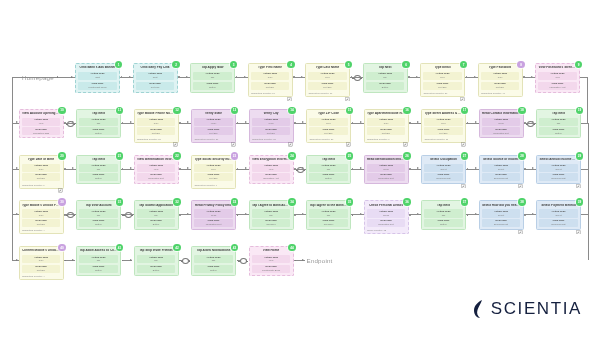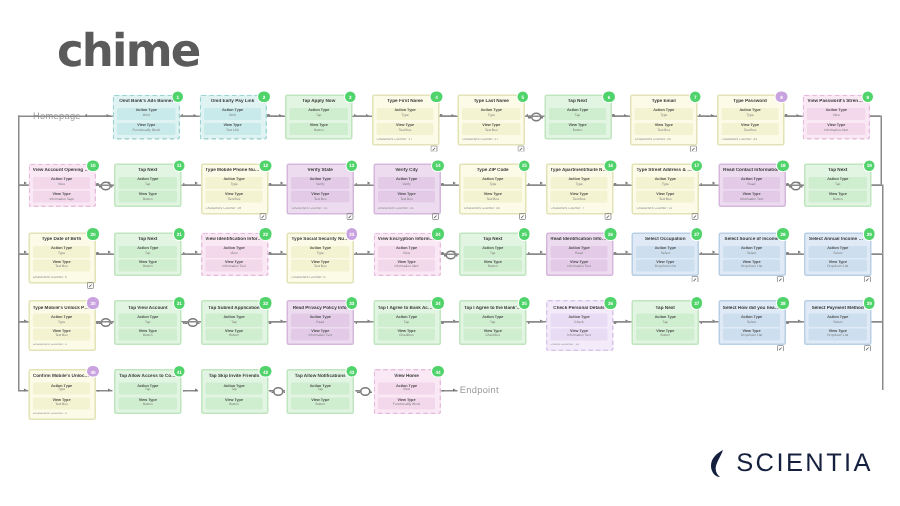--- a/index.html
+++ b/index.html
@@ -107,21 +107,20 @@
     content:"";position:absolute;top:50%;width:1.7px;height:.5px;background:#7a7a7a;
   }
   .loop::before{left:-2.2px;}
   .loop::after{right:-2.2px;}
 </style>
 </head>
 <body>
 
 <div id="stage">
 
-  <div class="brand-chime">chime</div>
 
   <div class="brand-scientia">
     <span class="mark">
       <svg viewBox="0 0 14 20">
           <path d="M10 1C6 3 2 6.5 2 11.5 2 16 5 19 8 19c-2.5-2-3.5-5-2.5-8C6.5 7.5 9 4.5 10 1z" fill="#15203f"></path>
         </svg>
     </span>
     <span class="word">SCIENTIA</span>
   </div>
 

